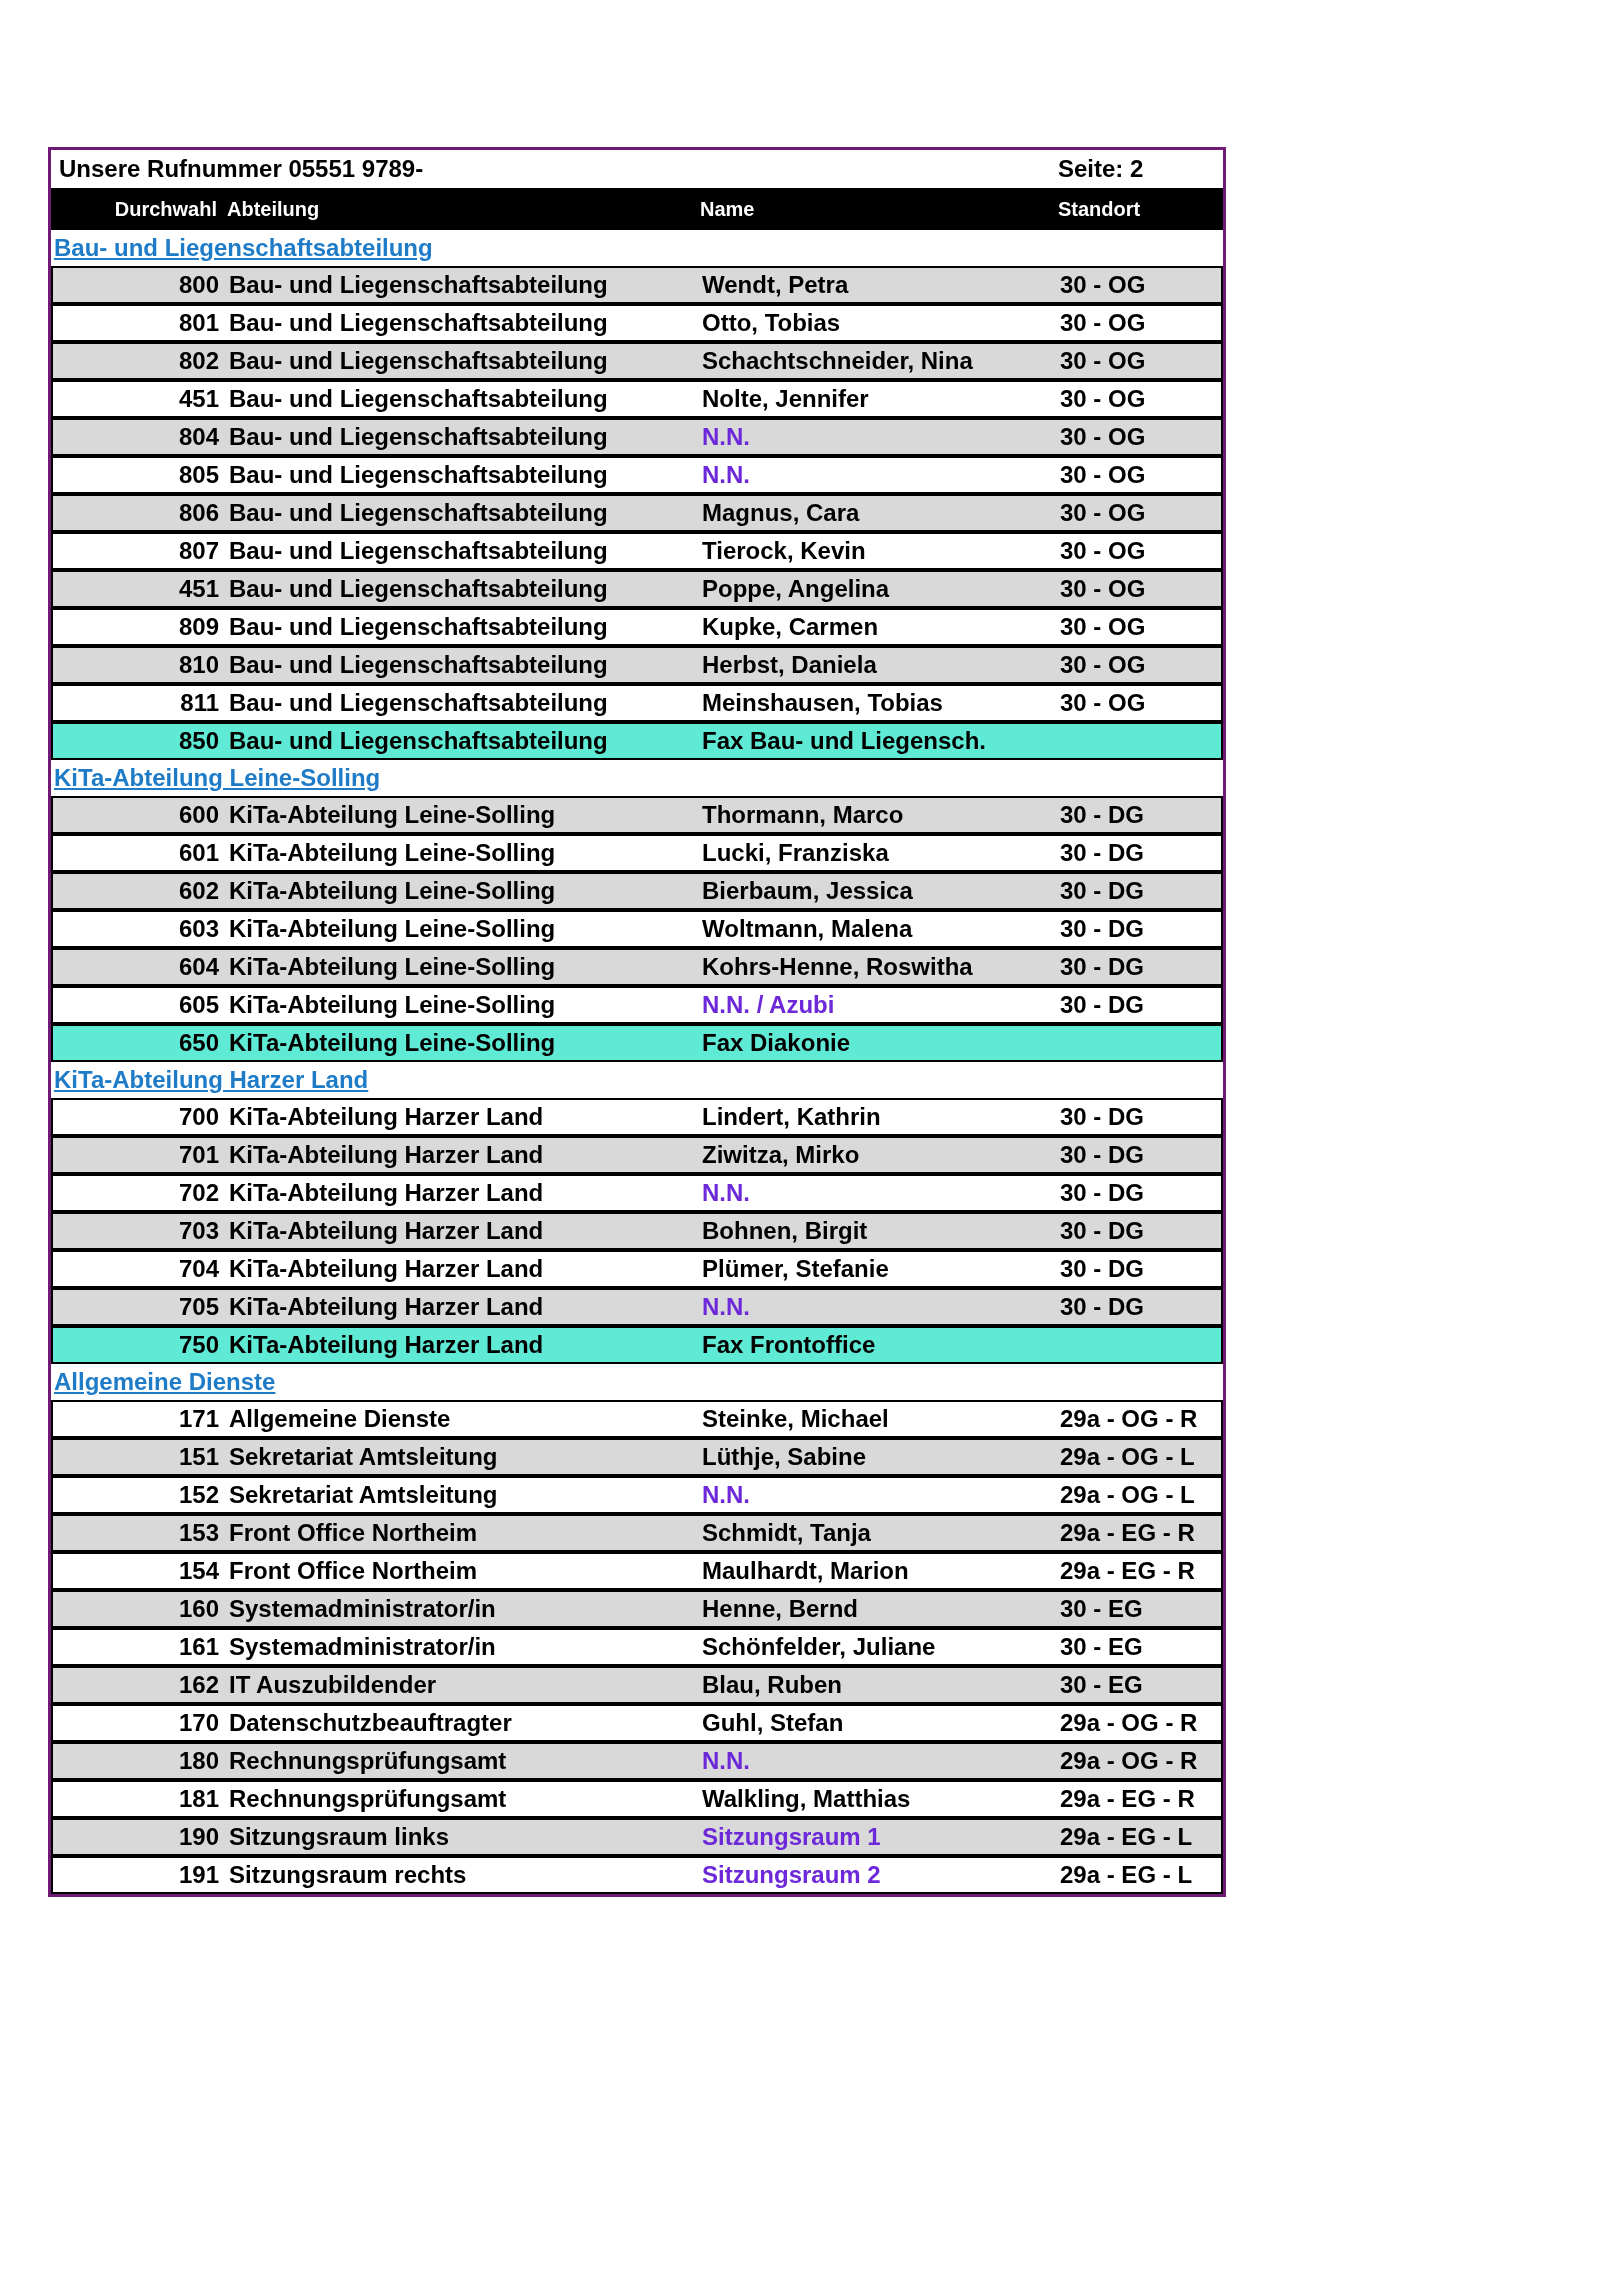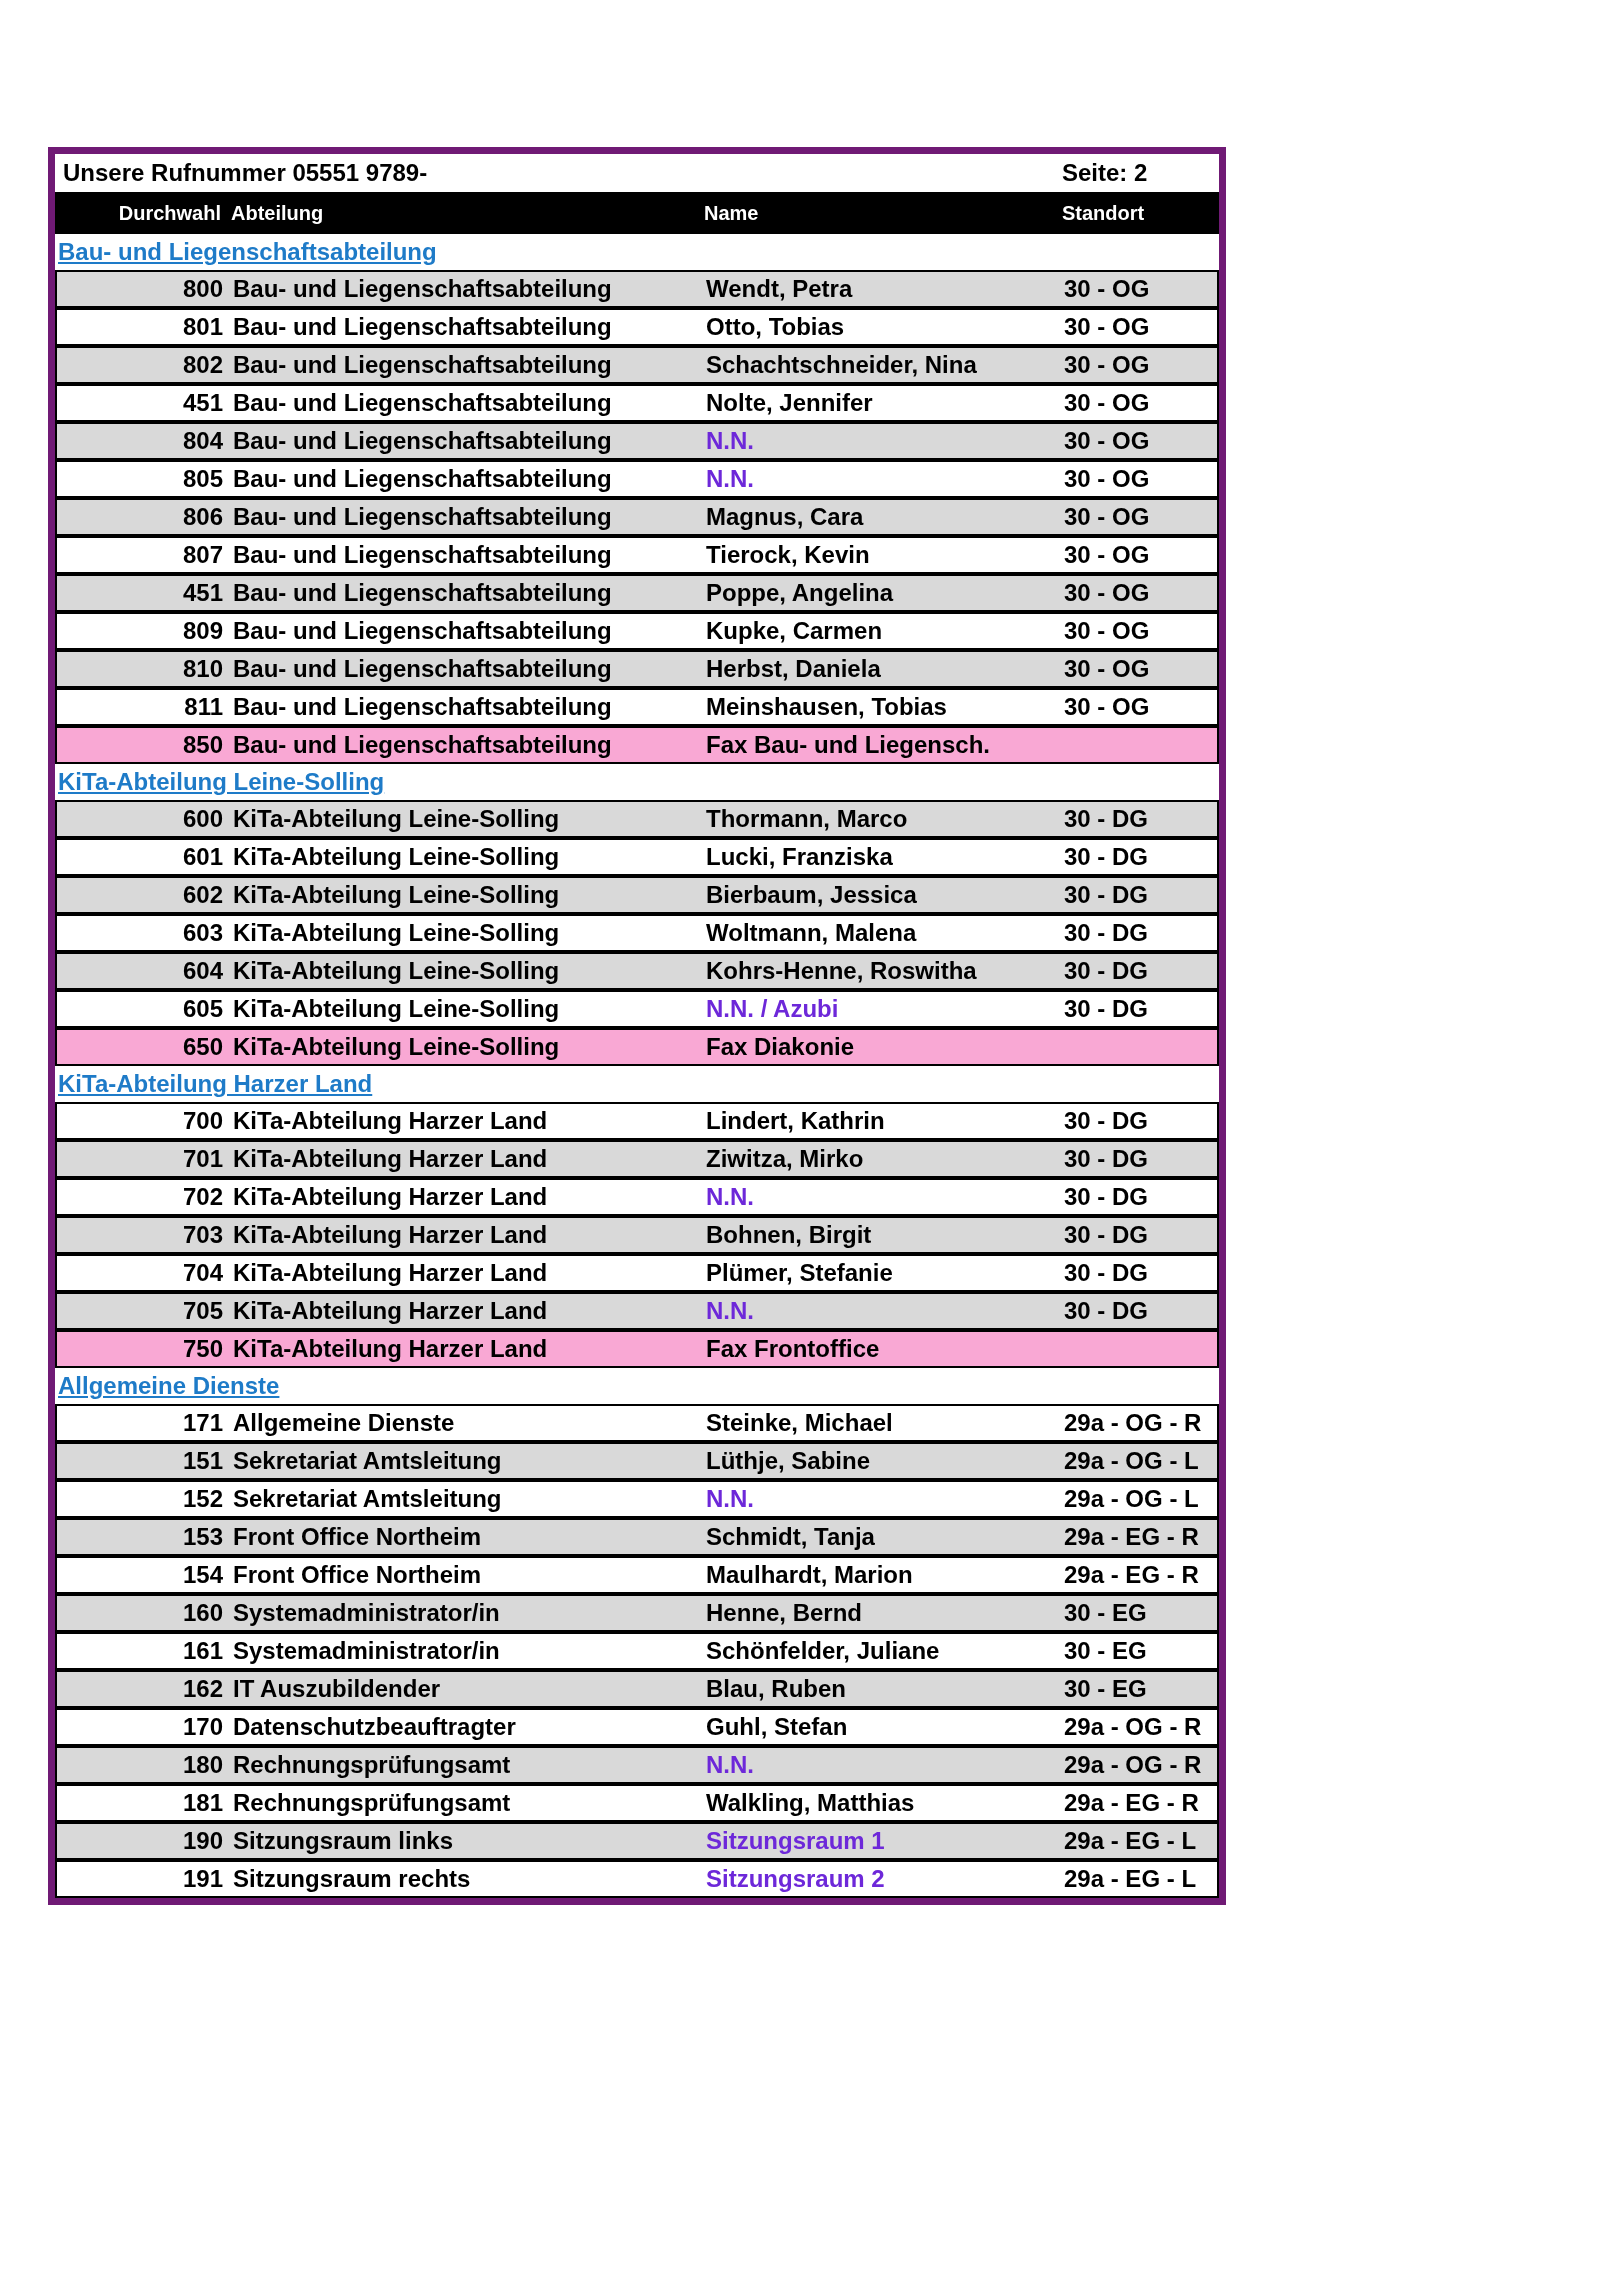--- a/index.html
+++ b/index.html
@@ -4,21 +4,21 @@
 <style>
   * { box-sizing: border-box; margin: 0; padding: 0; }
   html, body { background: #ffffff; }
   body {
     width: 1618px; height: 2289px; position: relative;
     font-family: "Liberation Sans", sans-serif;
     font-weight: 700; color: #000;
   }
   .phonetable {
     position: absolute; left: 48px; top: 147px; width: 1178px;
-    border: 7px solid #701a75; background: #fff;
+    border: 3px solid #701a75; background: #fff;
   }
   .title-row {
     display: grid; grid-template-columns: 1007px 1fr;
     height: 38px; align-items: center; font-size: 24px; background: #fff;
   }
   .title-row .title-text { padding-left: 8px; }
   .grid-cols {
     display: grid; grid-template-columns: 166px 483px 358px 1fr;
     align-items: center;
   }
@@ -34,21 +34,21 @@
     padding-left: 3px; font-size: 24px; background: #fff;
   }
   .section-link {
     color: #1e7bc8; text-decoration: underline; cursor: pointer;
   }
   .row {
     height: 38px; border: 2px solid #000; margin: 0 0;
     font-size: 24px; background: #fff;
   }
   .row.gray { background: #d9d9d9; }
-  .row.yellow { background: #f9a8d4; }
+  .row.yellow { background: #5eead4; }
   .red { color: #6d28d9; }
 </style>
 </head>
 <body>
 
 <div class="phonetable">
 
   <div class="title-row">
     <div class="title-text">Unsere Rufnummer 05551 9789-</div>
     <div>Seite: 2</div>

